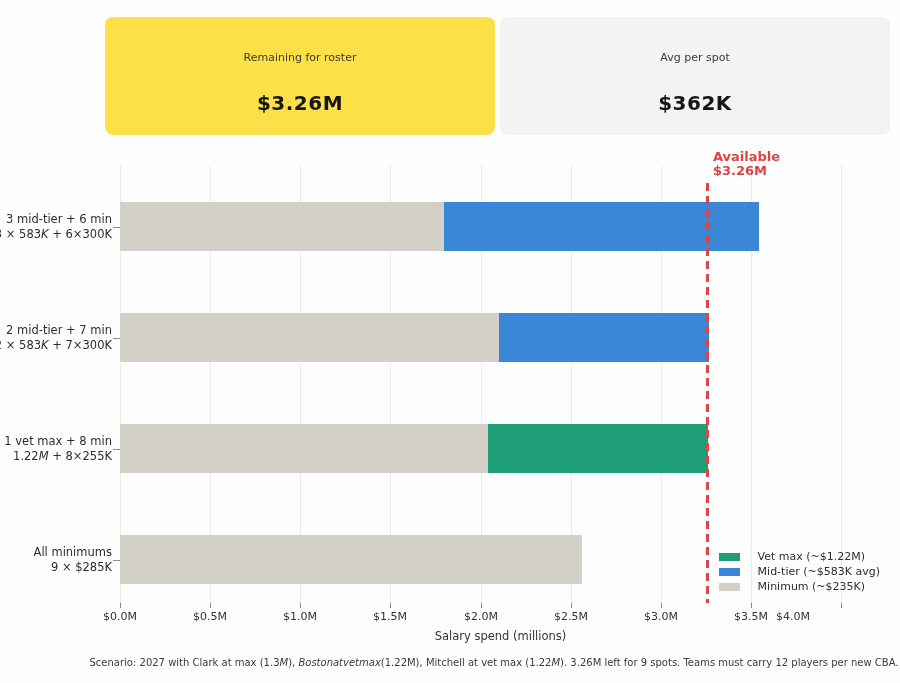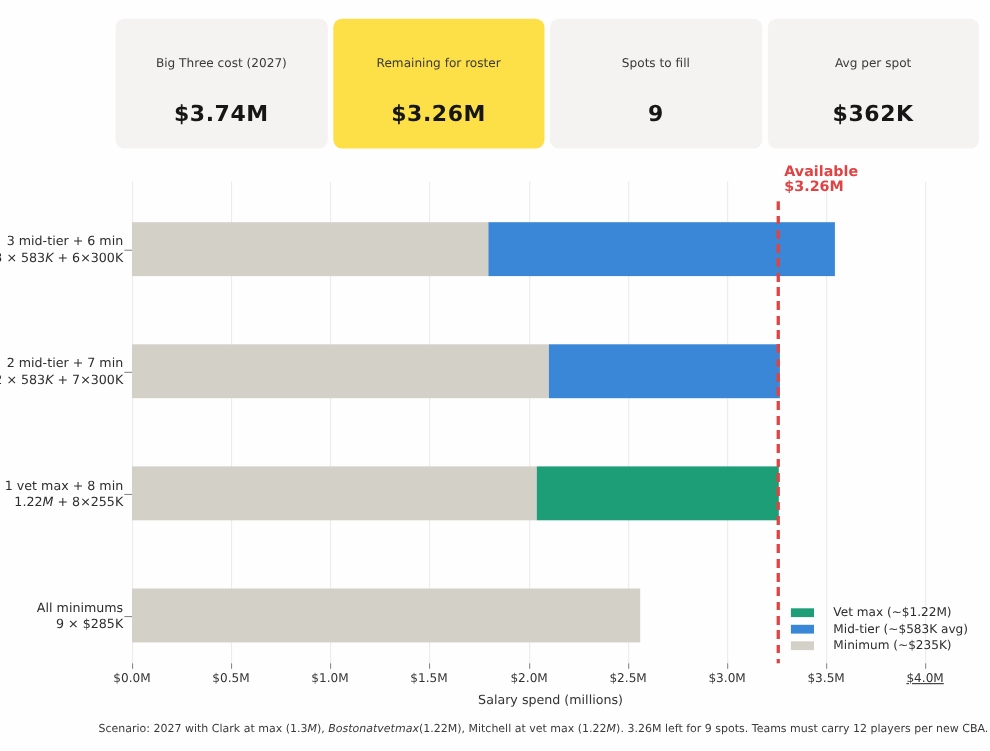--- a/index.html
+++ b/index.html
@@ -63,31 +63,23 @@
     font-size:10px; color:#3a3a3a;padding-left:44px;
   }
   .footer i, .ylabel i { font-style:italic; }
 </style>
 </head>
 <body>
 
 <div class="page">
 
   <div class="stats-row" id="stats-row">
-      <div class="stat-card" style="background: rgb(244, 243, 241);">
-        <div class="stat-label">Big Three cost (2027)</div>
-        <div class="stat-value">$3.74M</div>
-      </div>
       <div class="stat-card" style="background: #fde047;">
         <div class="stat-label">Remaining for roster</div>
         <div class="stat-value">$3.26M</div>
-      </div>
-      <div class="stat-card" style="background: rgb(244, 243, 241);">
-        <div class="stat-label">Spots to fill</div>
-        <div class="stat-value">9</div>
       </div>
       <div class="stat-card" style="background: rgb(244, 243, 241);">
         <div class="stat-label">Avg per spot</div>
         <div class="stat-value">$362K</div>
       </div>
     </div>
 
   <div class="plot" id="plot">
       <div class="gridline" style="left: 0px;"></div>
       <div class="gridline" style="left: 90px;"></div>
@@ -149,21 +141,21 @@
       <div class="xtick-label" style="left: 390px;">$1.5M</div>
       <div class="xtick" style="left: 481px;"></div>
       <div class="xtick-label" style="left: 481px;">$2.0M</div>
       <div class="xtick" style="left: 571px;"></div>
       <div class="xtick-label" style="left: 571px;">$2.5M</div>
       <div class="xtick" style="left: 661px;"></div>
       <div class="xtick-label" style="left: 661px; text-align: right;">$3.0M</div>
       <div class="xtick" style="left: 751px;"></div>
       <div class="xtick-label" style="left: 751px;">$3.5M</div>
       <div class="xtick" style="left: 841px;"></div>
-      <div class="xtick-label" style="left: 841px; text-decoration: underline;">$4.0M</div>
+      <div class="xtick-label" style="left: 793px;">$4.0M</div>
     </div>
 
   <div class="xaxis-label">Salary spend (millions)</div>
 
   <div class="refline-label" id="refline-label" style="color: rgb(224, 67, 67);">
     <div>Available</div>
     <div>$3.26M</div>
   </div>
 
   <div class="legend" id="legend">

